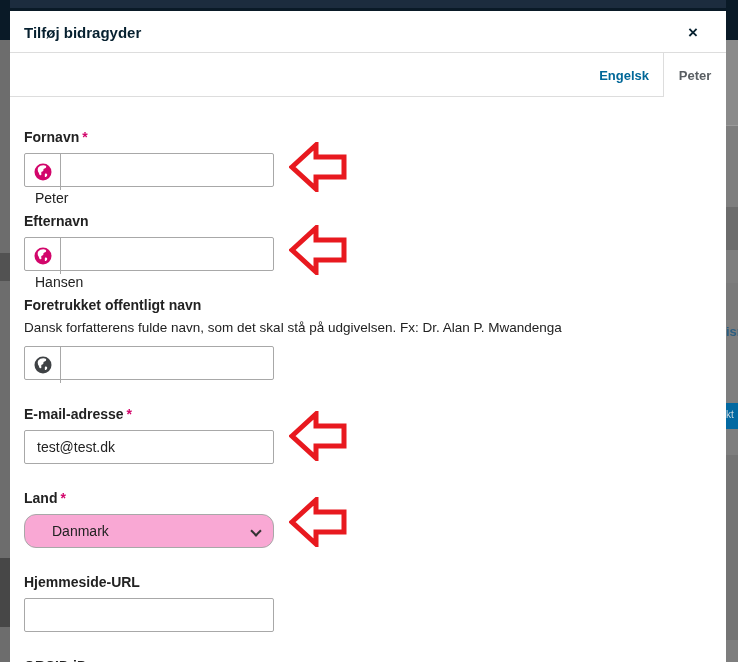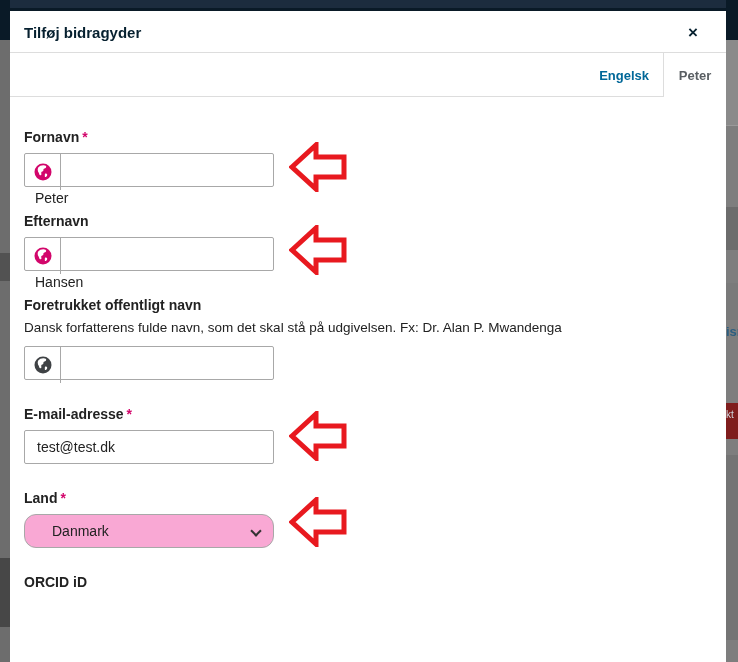--- a/index.html
+++ b/index.html
@@ -81,21 +81,21 @@
 
   
   .arrow { position:absolute; width:58px; height:50px; }
 
   
   .artifact-text {
     position:absolute; left:0; font-size:13px; font-weight:bold; color:#2c5e80;
     white-space:nowrap;
   }
   .artifact-btn {
-    position:absolute; left:0; width:12px; height:36px; background:#7f1d1d;
+    position:absolute; left:0; width:12px; height:26px; background:#0369a1;
     color:#cfd8de; font-size:10px; line-height:24px; white-space:nowrap; overflow:hidden;
   }
 </style>
 </head>
 <body>
 
 <div class="topbar">
   <div class="topbar-hi"></div>
 </div>
 
@@ -182,20 +182,26 @@
     </div>
 
     <div class="field-group">
       <label class="field-label"><span>Land</span><span class="req">*</span></label>
       <div class="select-box">
         <span class="select-value">Danmark</span>
         <span class="chev"></span>
       </div>
     </div>
 
+    <div class="field-group">
+      <label class="field-label"><span>Hjemmeside-URL</span></label>
+      <div class="input-row">
+        <input class="text-input" type="text" style="padding: 0px 12px;" value="">
+      </div>
+    </div>
 
     <div class="field-group" style="margin-bottom:0;">
       <label class="field-label"><span>ORCID iD</span></label>
     </div>
 
   </div>
 </div>
 
 <svg class="arrow" style="left:289px;top:142px;" viewBox="0 0 58 50">
   <polygon points="3,25 27,3 27,15 55,15 55,35 27,35 27,47" fill="#ffffff" stroke-width="5" stroke="#e8191f"></polygon>

